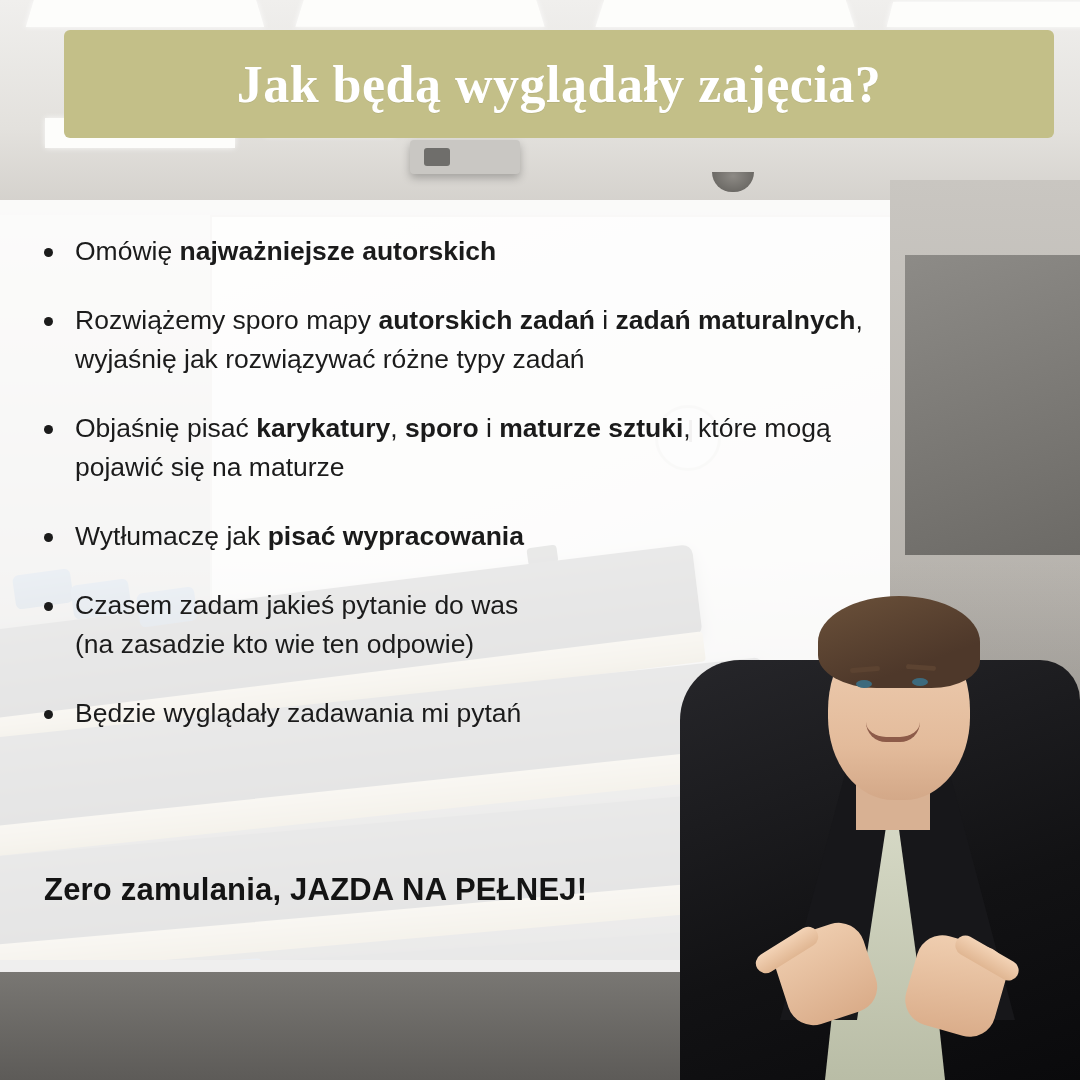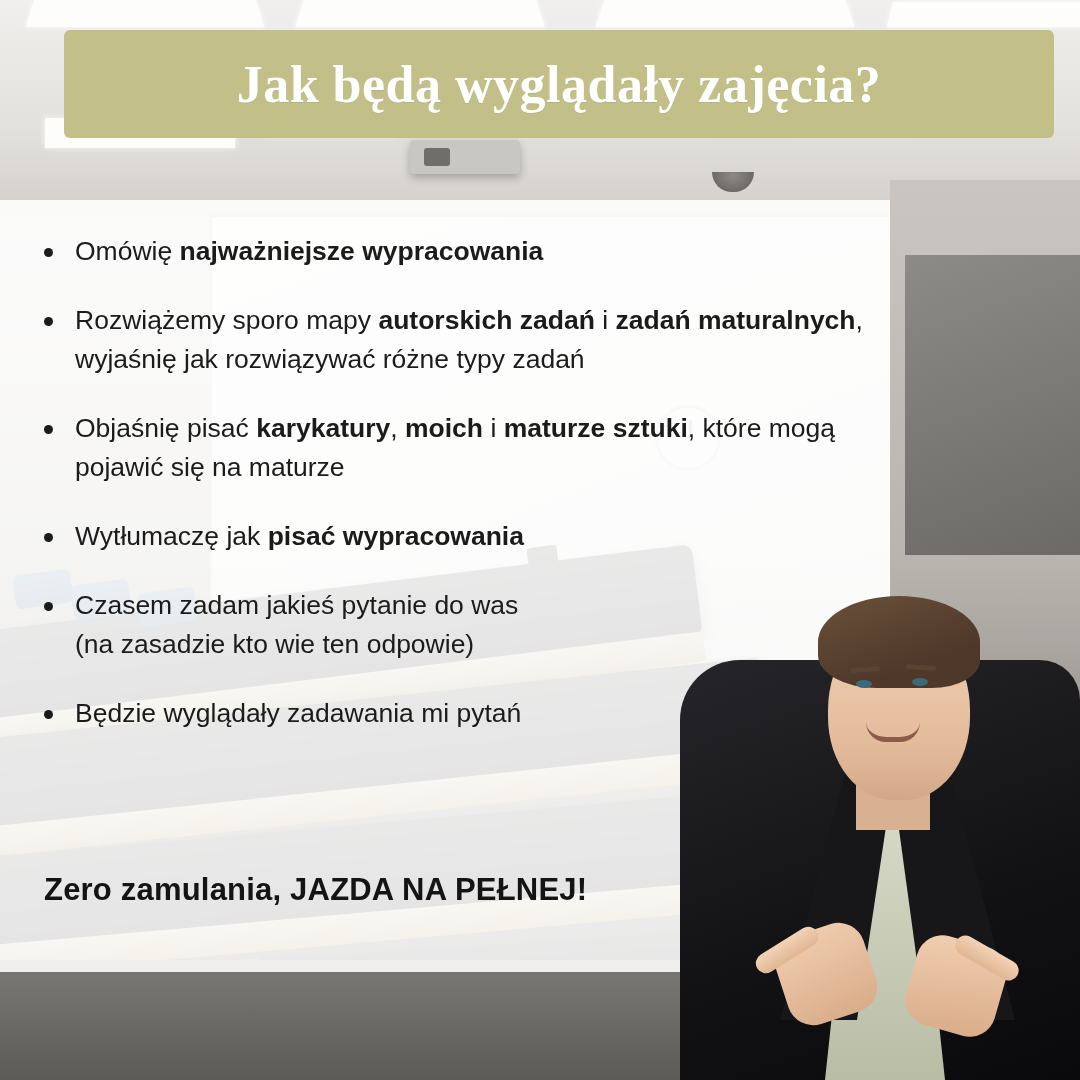--- a/index.html
+++ b/index.html
@@ -315,29 +315,29 @@
 
   <div class="content-panel"></div>
 
   <div class="title-bar">
     <h1>Jak będą wyglądały zajęcia?</h1>
   </div>
 
   <div class="bullets">
       <div class="bullet">
         <span class="dot"></span>
-        <div class="btext"><span>Omówię </span><b>najważniejsze wypracowania</b></div>
+        <div class="btext"><span>Omówię </span><b>najważniejsze autorskich</b></div>
       </div>
       <div class="bullet">
         <span class="dot"></span>
         <div class="btext"><span>Rozwiążemy sporo mapy </span><b>autorskich zadań</b><span> i </span><b>zadań maturalnych</b><span>, wyjaśnię jak rozwiązywać różne typy zadań</span></div>
       </div>
       <div class="bullet">
         <span class="dot"></span>
-        <div class="btext"><span>Objaśnię pisać </span><b>karykatury</b><span>, </span><b>moich</b><span> i </span><b>maturze sztuki</b><span>, które mogą pojawić się na maturze</span></div>
+        <div class="btext"><span>Objaśnię pisać </span><b>karykatury</b><span>, </span><b>sporo</b><span> i </span><b>maturze sztuki</b><span>, które mogą pojawić się na maturze</span></div>
       </div>
       <div class="bullet">
         <span class="dot"></span>
         <div class="btext"><span>Wytłumaczę jak </span><b>pisać wypracowania</b></div>
       </div>
       <div class="bullet">
         <span class="dot"></span>
         <div class="btext"><span>Czasem zadam jakieś pytanie do was<br> (na zasadzie kto wie ten odpowie)</span></div>
       </div>
       <div class="bullet">

